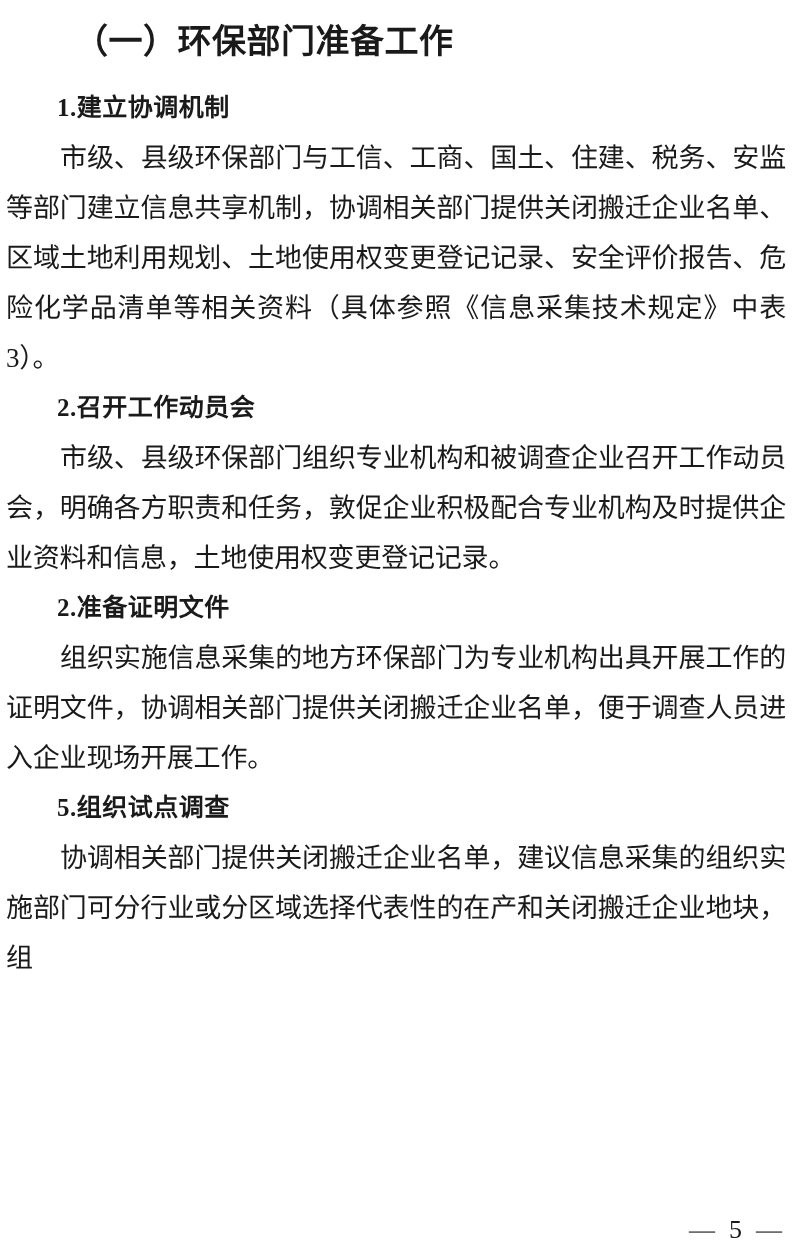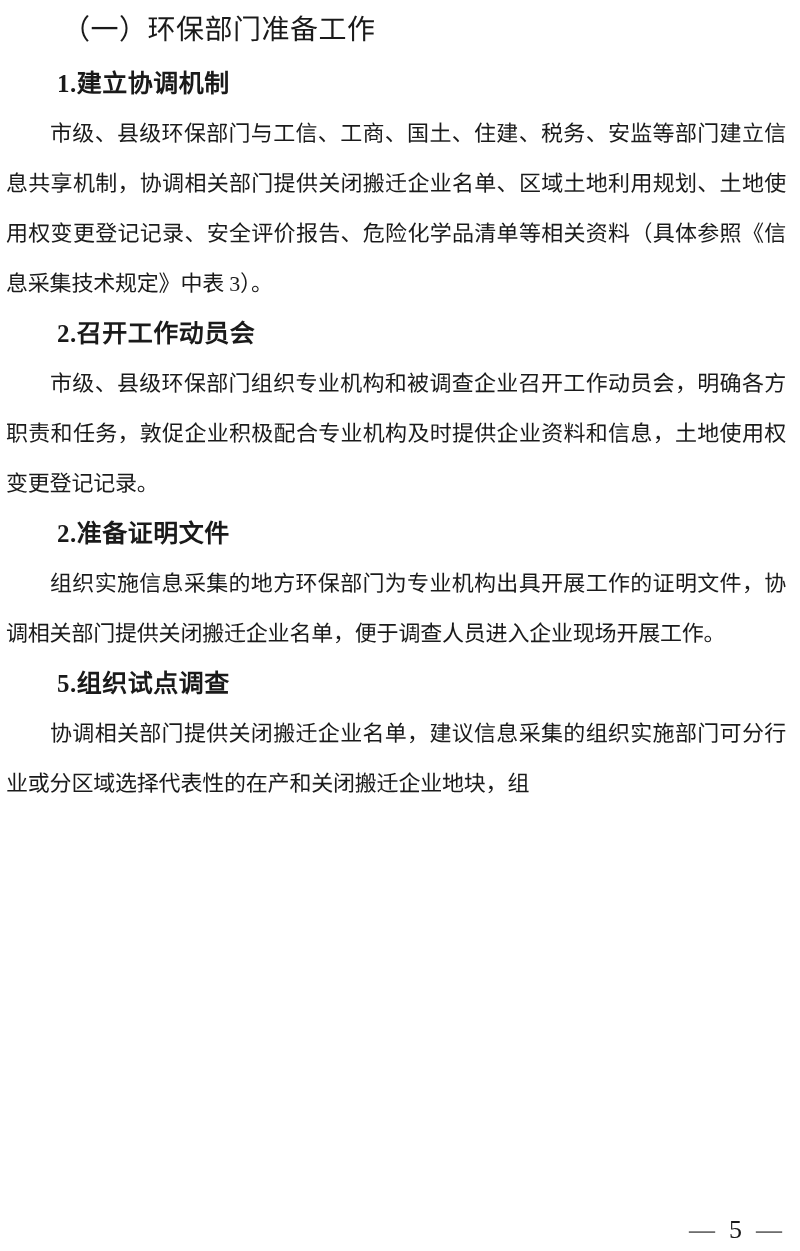--- a/index.html
+++ b/index.html
@@ -12,38 +12,38 @@
     width: 800px;
     height: 1251px;
     box-sizing: border-box;
     background: #ffffff;
     color: #1a1a1a;
     font-family: "Liberation Serif", "DejaVu Serif", serif;
     padding: 1px 14px 0 6px;
     overflow: hidden;
   }
   .doc-heading {
-    margin: 4px;
+    margin: 16px;
     padding-left: 52px;
-    font-size: 28px;
-    font-weight: normal;
+    font-size: 34px;
+    font-weight: bold;
     line-height: 50px;
     letter-spacing: 0.5px;
   }
   .sub-heading {
     margin: 0;
     padding-left: 51px;
     font-size: 25px;
     font-weight: bold;
     line-height: 50px;
     letter-spacing: 0.5px;
   }
   .para {
     margin: 0;
-    font-size: 22px;
+    font-size: 27px;
     line-height: 50px;
     letter-spacing: -0.2px;
     text-align: justify;
     text-justify: inter-ideograph;
     text-indent: 2em;
     word-break: break-all;
   }
   .footer {
     position: absolute;
     right: 18px;

